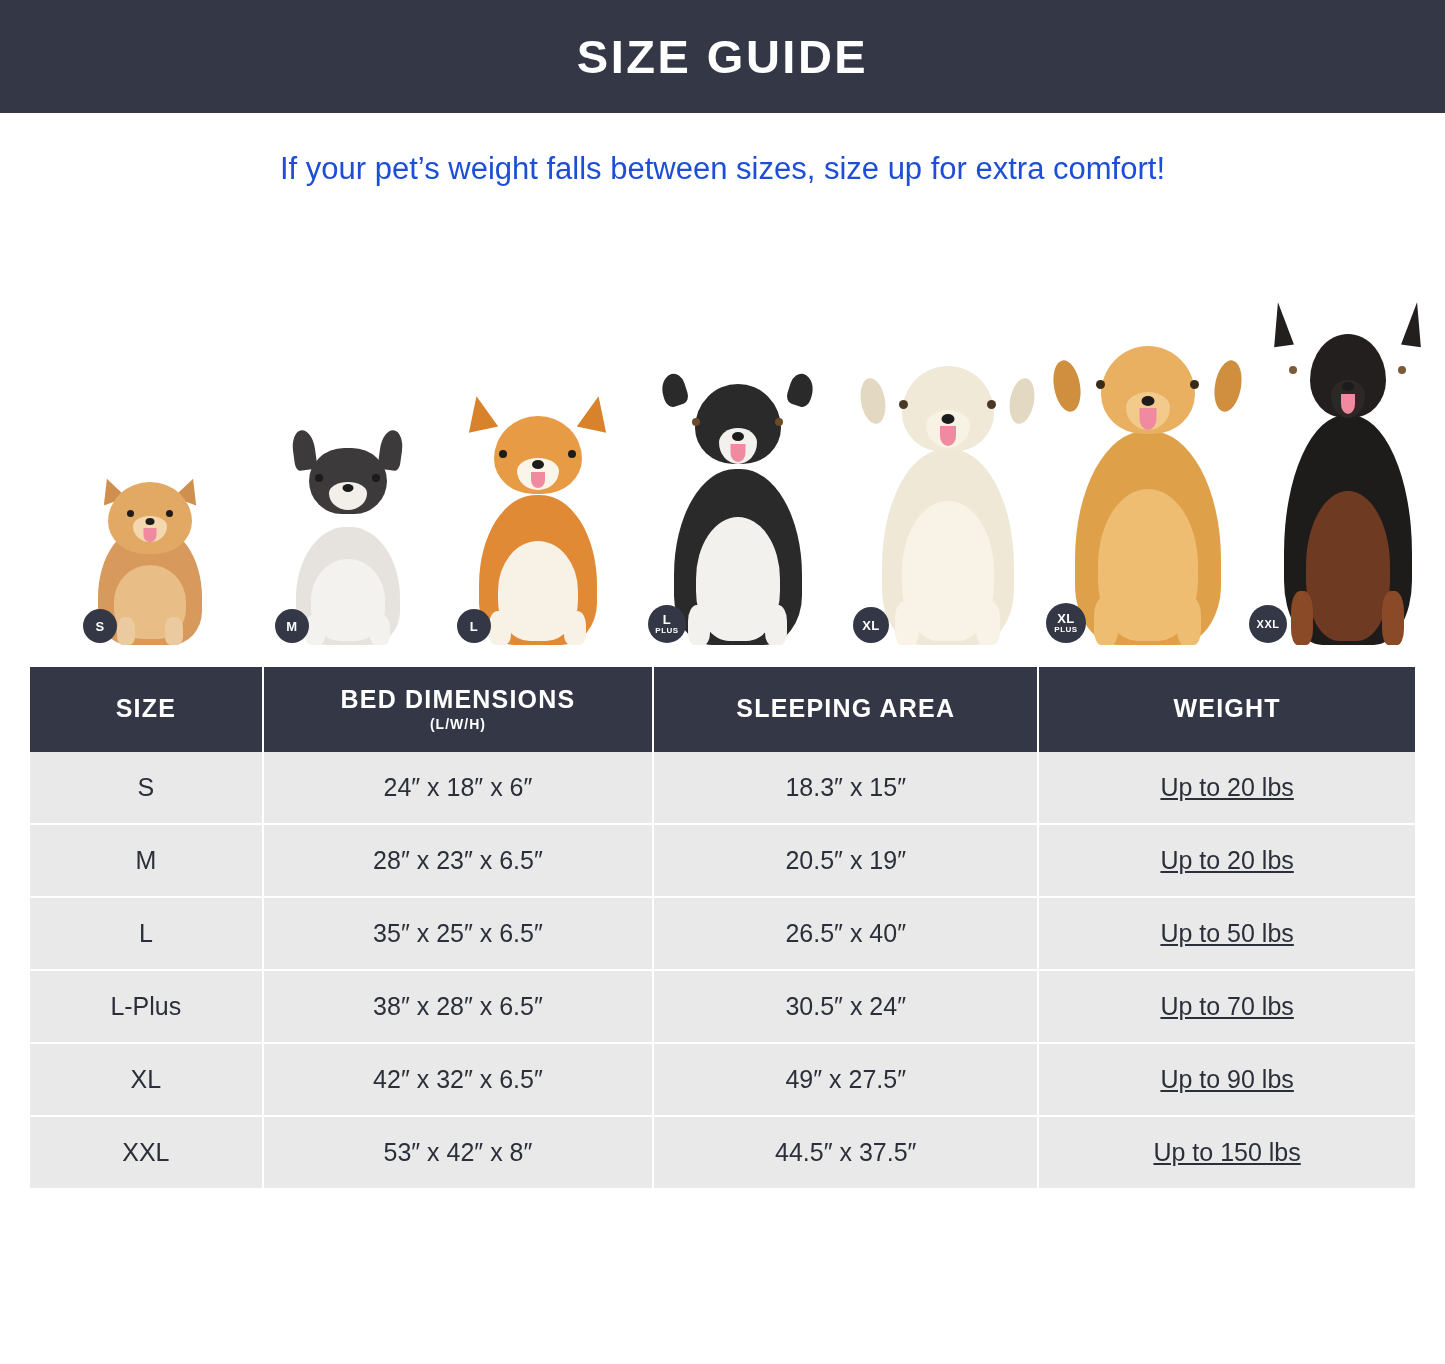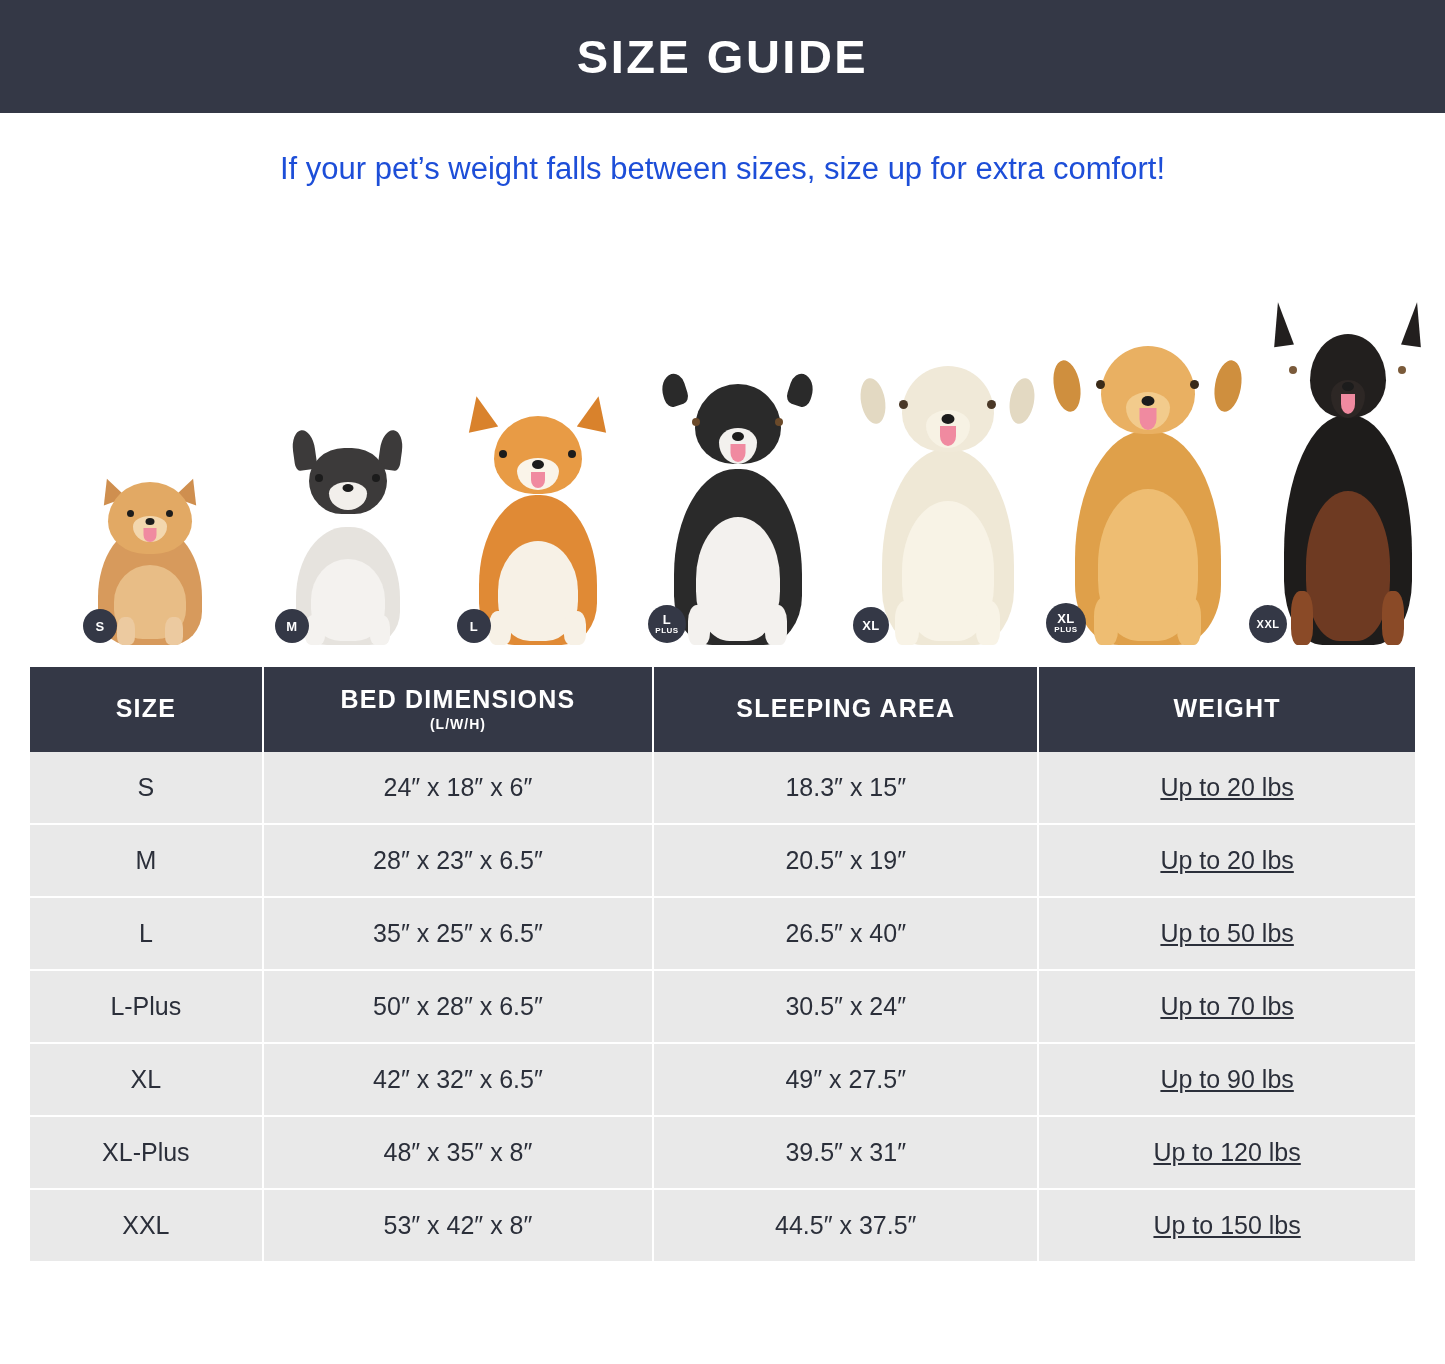--- a/index.html
+++ b/index.html
@@ -378,37 +378,31 @@
         <td>Up to 20 lbs</td>
       </tr>
       <tr>
         <td>L</td>
         <td>35″ x 25″ x 6.5″</td>
         <td>26.5″ x 40″</td>
         <td>Up to 50 lbs</td>
       </tr>
       <tr>
         <td>L-Plus</td>
-        <td>50″ x 28″ x 6.5″</td>
+        <td>38″ x 28″ x 6.5″</td>
         <td>30.5″ x 24″</td>
         <td>Up to 70 lbs</td>
       </tr>
       <tr>
         <td>XL</td>
         <td>42″ x 32″ x 6.5″</td>
         <td>49″ x 27.5″</td>
         <td>Up to 90 lbs</td>
       </tr>
       <tr>
-        <td>XL-Plus</td>
-        <td>48″ x 35″ x 8″</td>
-        <td>39.5″ x 31″</td>
-        <td>Up to 120 lbs</td>
-      </tr>
-      <tr>
         <td>XXL</td>
         <td>53″ x 42″ x 8″</td>
         <td>44.5″ x 37.5″</td>
         <td>Up to 150 lbs</td>
       </tr>
     </tbody>
   </table>
 </div>
 
 </body></html>

